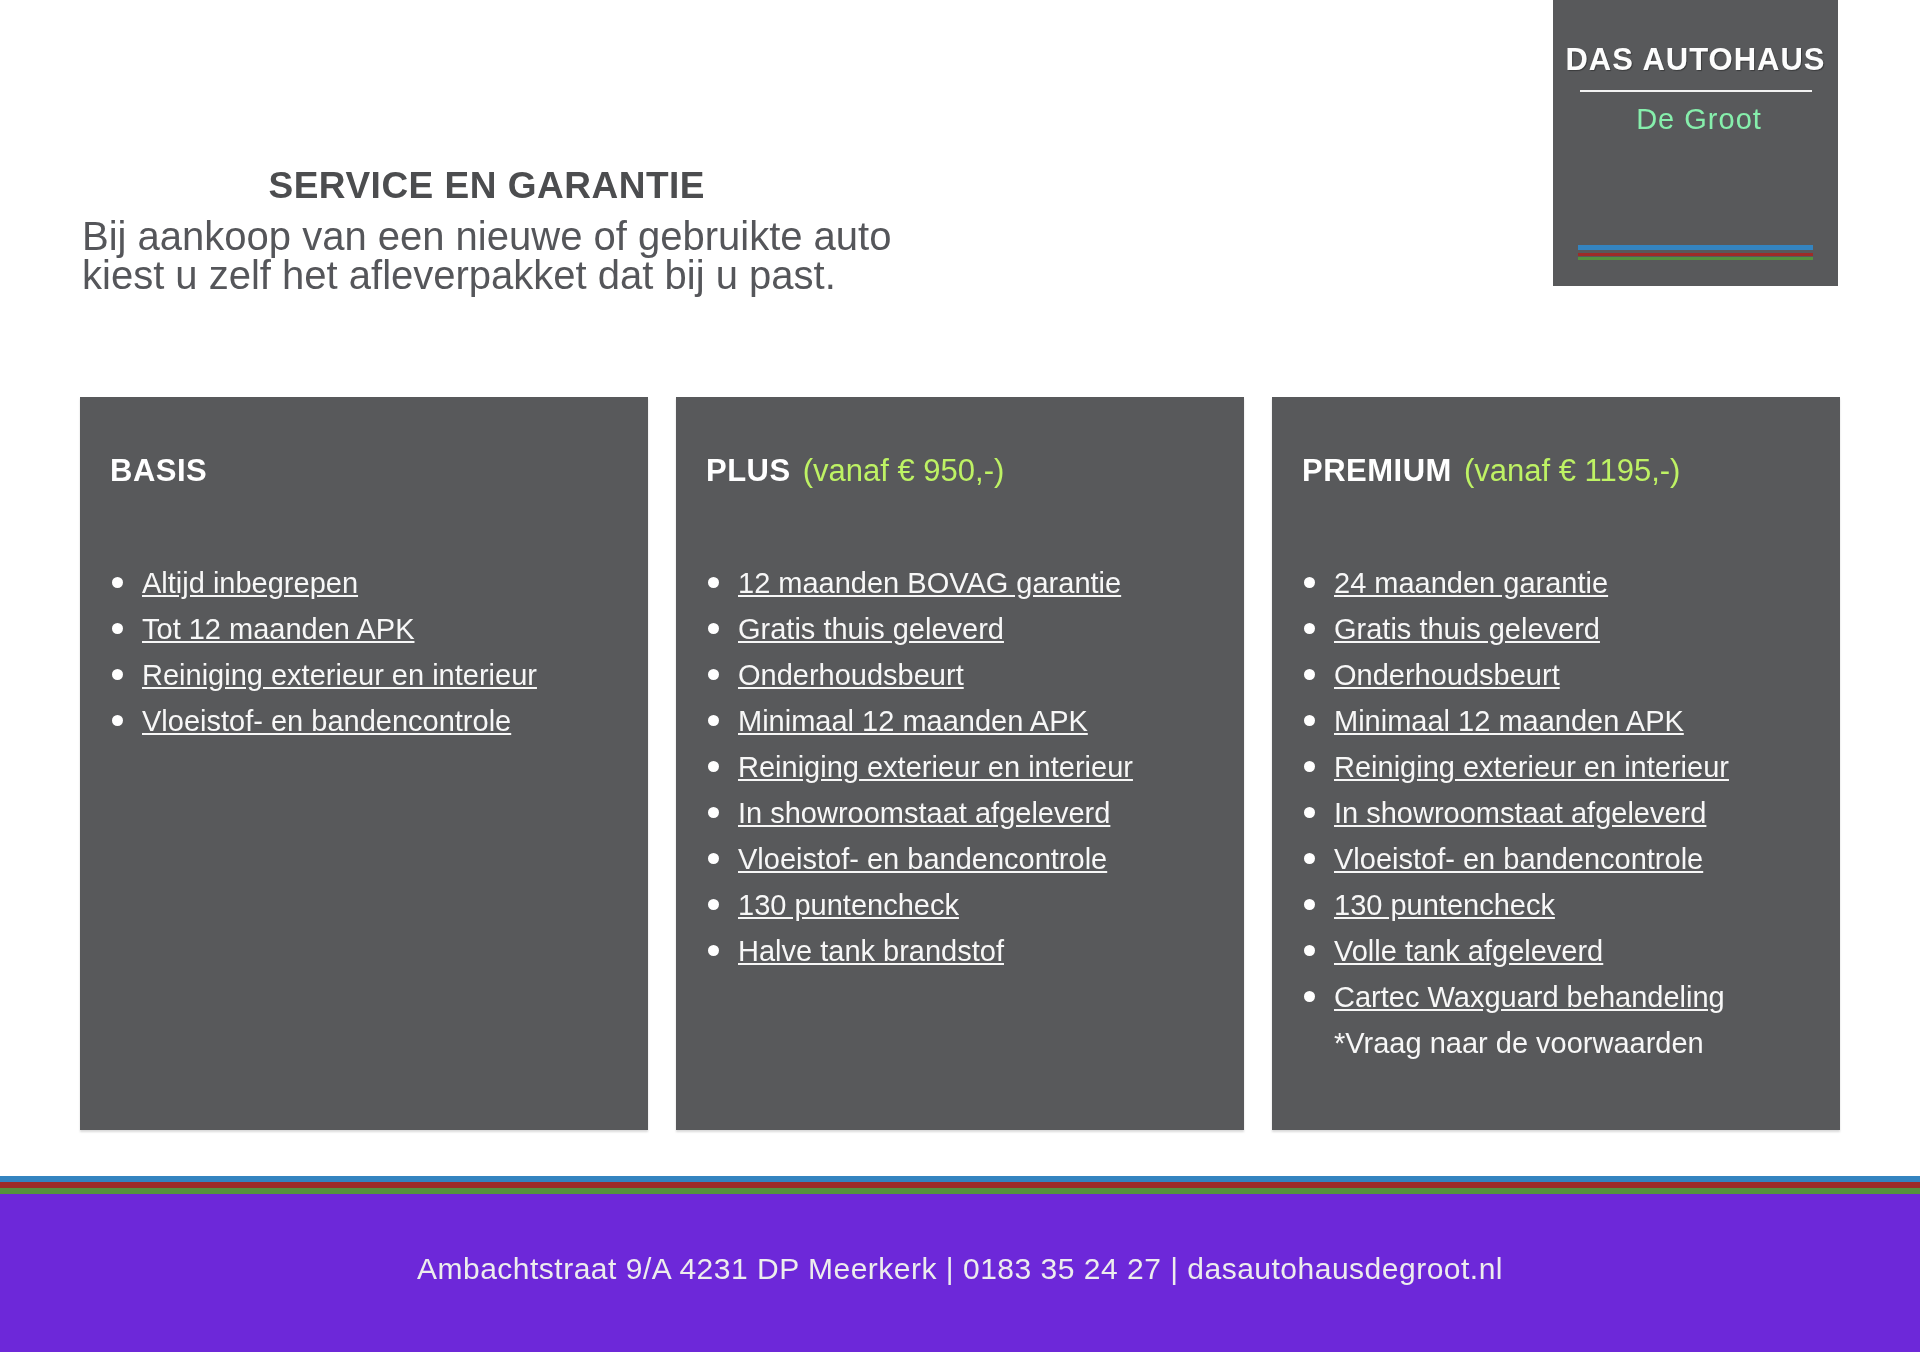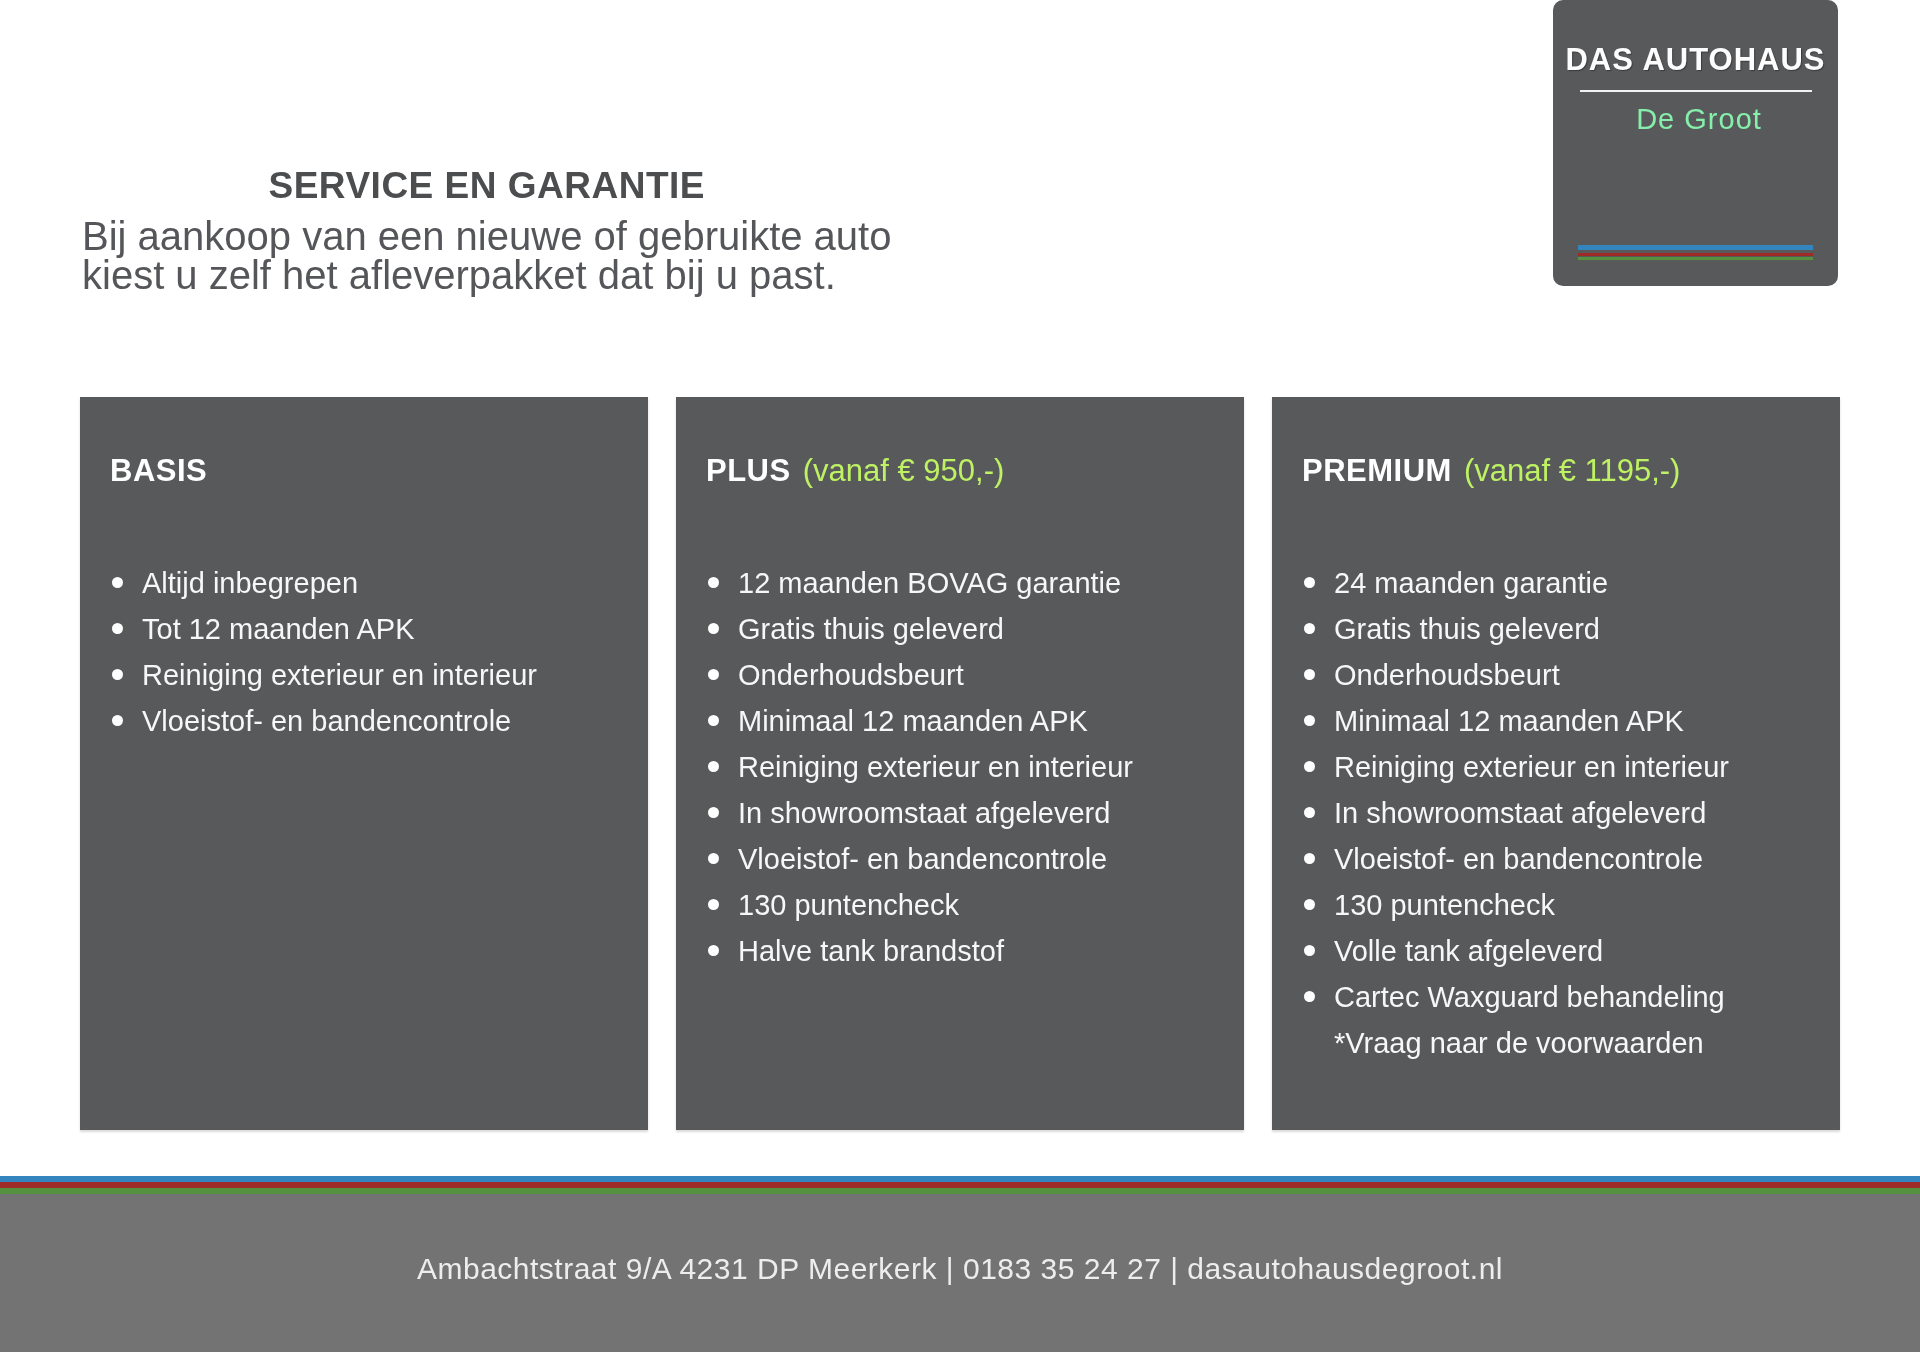--- a/index.html
+++ b/index.html
@@ -38,21 +38,20 @@
   }
 
   
   .logo-box {
     position: absolute;
     left: 1553px;
     top: 0;
     width: 285px;
     height: 286px;
     background: #58595b;
-    border-radius: 10px;
   }
   .logo-brand {
     margin-top: 42px;
     text-align: center;
     font-size: 31px;
     font-weight: bold;
     letter-spacing: 1px;
     color: #fdfdfd;
     text-shadow: 1px 1px 1px rgba(0,0,0,0.35);
   }
@@ -126,20 +125,21 @@
     padding: 0;
     list-style: none;
   }
   .pkg-list li {
     display: flex;
     align-items: flex-start;
     font-size: 29px;
     line-height: 46px;
     color: #f7f7f7;
     white-space: nowrap;
+    text-decoration: underline;
   }
   .bullet {
     flex: none;
     width: 11px;
     height: 11px;
     border-radius: 50%;
     background: #ffffff;
     margin: 17px 19px 0 2px;
   }
   .pkg-footnote {
@@ -159,21 +159,21 @@
     width: 1920px;
     bottom: 0;
     display: flex;
     flex-direction: column;
   }
   .footer .f-blue  { height: 6px; background: #3484c0; }
   .footer .f-red   { height: 6px; background: #9e2b28; }
   .footer .f-green { height: 6px; background: #55913e; }
   .footer-bar {
     flex: 1 1 auto;
-    background: #737373;
+    background: #6d28d9;
     text-align: center;
   }
   .footer-text {
     margin-top: 58px;
     font-size: 30px;
     letter-spacing: 0.5px;
     color: #ededed;
   }
 </style>
 </head>

